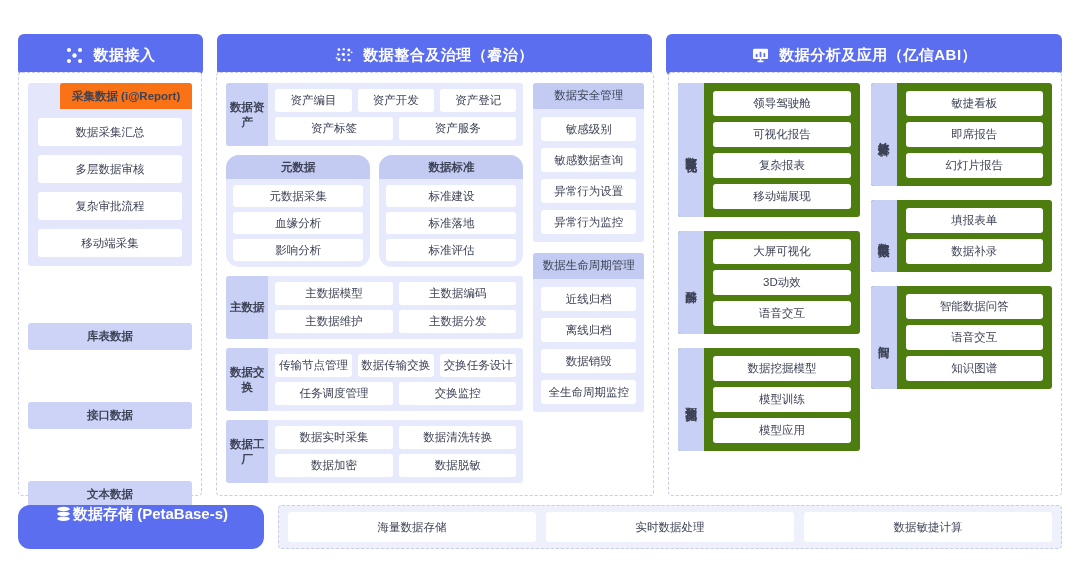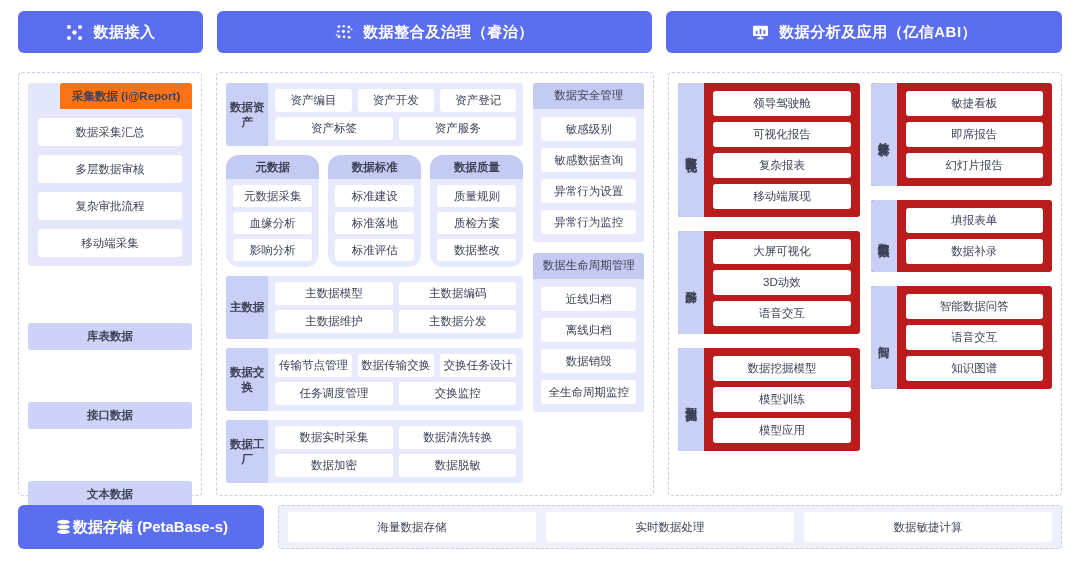--- a/index.html
+++ b/index.html
@@ -6,21 +6,21 @@
   html, body {
     width: 1080px; height: 570px;
     background: #ffffff;
     font-family: "Liberation Sans", "DejaVu Sans", sans-serif;
     overflow: hidden;
   }
   .page { position: relative; width: 1080px; height: 570px; background:#fff; }
 
   
   .header-row {
-    position: absolute; left: 18px; top: 11px;
+    position: absolute; left: 18px; top: 34px;
     width: 1044px; height: 42px;
     display: flex; gap: 14px; border-radius: 18px;
   }
   .pill {
     background: #5b6ef0;
     border-radius: 6px;
     display: flex; align-items: center; justify-content: center;
     gap: 9px;
     color: #fff; font-weight: bold; font-size: 15px;
     letter-spacing: .5px;
@@ -115,21 +115,21 @@
   .sidegrp-body .cell {
     min-height:24px; padding:3px 2px; border-radius:3px;
     display:flex; align-items:center; justify-content:center;
     font-size:11.5px; color:#3d4256; text-align:center; line-height:1.3;
   }
 
   
   .rcol { flex:1; display:flex; flex-direction:column; }
   .rcol.left  { gap:14px; }
   .rcol.right { gap:14px; }
-  .vgrp { display:flex; background:#b91c1c; border-radius:3px; overflow:hidden; }
+  .vgrp { display:flex; background:#4d7c0f; border-radius:3px; overflow:hidden; }
   .vgrp .vside {
     width: 26px; flex:0 0 26px;
     background:#c9d0f5;
     display:flex; align-items:center; justify-content:center;
     font-size:11.5px; font-weight:bold; color:#3d4256;
     writing-mode: vertical-rl; text-orientation: upright;
     letter-spacing: 1px; line-height:1.05;
     padding: 2px 0;
   }
   .vgrp .vbody { flex:1; padding:8px 9px; display:flex; flex-direction:column; gap:6px; }
@@ -138,22 +138,22 @@
     display:flex; align-items:center; justify-content:center;
     font-size:11.5px; color:#3d4256;
   }
 
   
   .bottom {
     position:absolute; left:18px; top:505px;
     width:1044px; height:44px; display:flex; gap:14px; align-items:stretch;
   }
   .store-pill {
-    width: 246px; background:#5b6ef0; border-radius:6px;
-    display:flex; align-items:center; justify-content:center; 
+    width: 246px; background:#5b6ef0; border-radius:12px;
+    display:flex; justify-content:center; 
     color:#fff; font-weight:bold; font-size:15px;
   }
   .bottom-panel {
     flex:1; border:1px dashed #c9cde8; border-radius:4px;
     background:#eef0fb;
     display:flex; align-items:center; gap:10px; padding:6px 9px;
   }
   .bottom-panel .cell {
     flex:1; height:30px; background:#fff; border-radius:3px;
     display:flex; align-items:center; justify-content:center;
@@ -261,28 +261,20 @@
 
           <div class="stack">
             <div class="stack-head">数据标准</div>
             <div class="stack-body">
               <div class="cell">标准建设</div>
               <div class="cell">标准落地</div>
               <div class="cell">标准评估</div>
             </div>
           </div>
 
-          <div class="stack">
-            <div class="stack-head">数据质量</div>
-            <div class="stack-body">
-              <div class="cell">质量规则</div>
-              <div class="cell">质检方案</div>
-              <div class="cell">数据整改</div>
-            </div>
-          </div>
         </div>
 
         <div class="rowgrp">
           <div class="vlabel">主数据</div>
           <div class="rows">
             <div class="rline">
               <div class="cell">主数据模型</div>
               <div class="cell">主数据编码</div>
             </div>
             <div class="rline">

